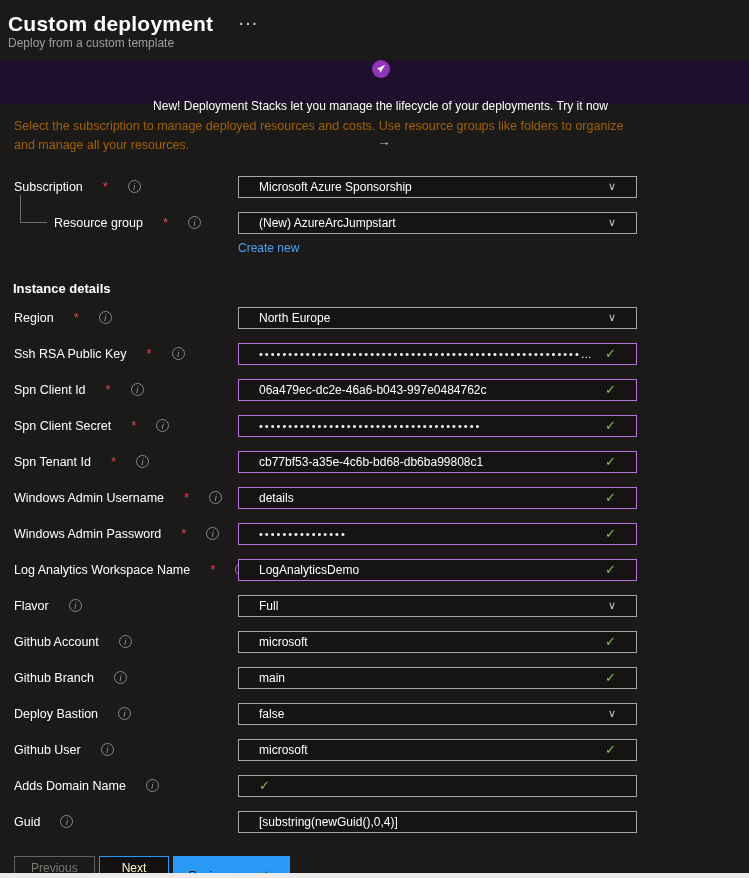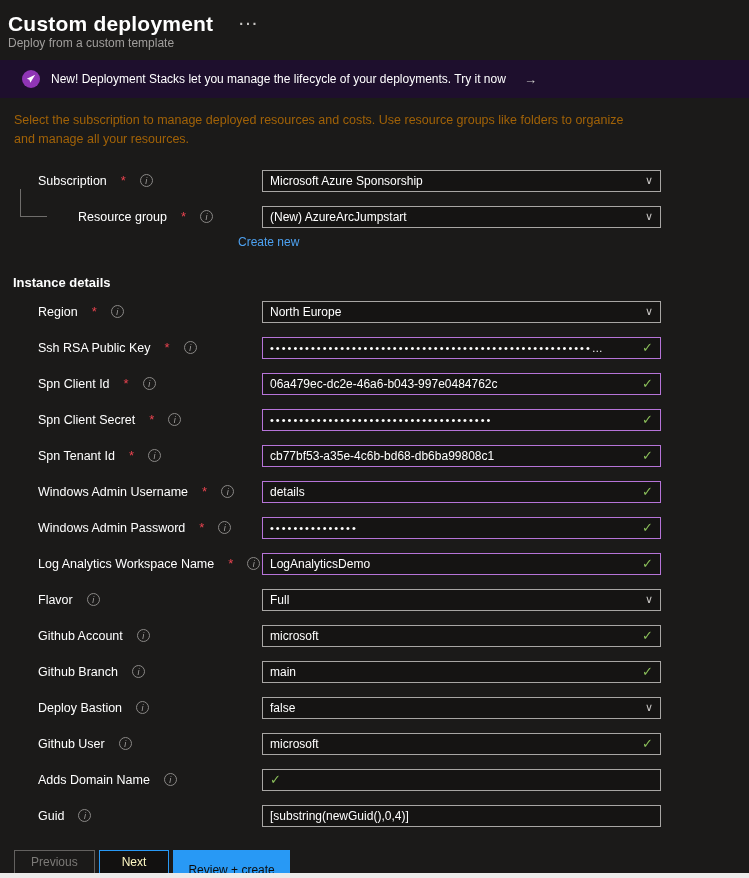--- a/index.html
+++ b/index.html
@@ -11,45 +11,45 @@
     position: relative;
     overflow: hidden;
   }
   .header { padding: 12px 8px 0 8px; }
   .title-row { display: flex; align-items: center; }
   .title { font-size: 21px; font-weight: 700; letter-spacing: .2px; }
   .ellipsis { color: #c8c6c4; font-size: 14px; font-weight: 700; letter-spacing: 2px; margin-left: 26px; cursor: pointer; }
   .subtitle { font-size: 12px; color: #a19f9d; }
 
   .banner {
-    margin-top: 10px; height: 38px; background: #1e0f2d;
-    display: flex; align-items: center; padding: 0 10px 0 22px; gap: 11px; cursor: pointer;
+    margin-top: 10px; height: 44px; background: #1e0f2d;
+    display: flex; align-items: center; padding: 0 10px 0 22px; gap: 21px; cursor: pointer; flex-direction: column;
   }
   .rocket {
     width: 18px; height: 18px; border-radius: 50%; background: #8f35b5;
     display: flex; align-items: center; justify-content: center; flex: none;
   }
   .banner-text { font-size: 12px; color: #ffffff; }
   .banner-arrow { font-size: 13px; color: #d0cecb; margin-left: 7px; }
 
   .intro { margin: 13px 80px 0 14px; font-size: 12.5px; line-height: 1.5; color: #a16207; max-width: 612px; }
 
   .form { margin-top: 14px; }
   .form-row { display: flex; align-items: center; height: 36px; padding-left: 14px; position: relative; }
-  .label-col { width: 224px; display: flex; align-items: center; gap: 14px; flex: none; margin-left: 24px; }
+  .label-col { width: 224px; display: flex; align-items: center; gap: 20px; flex: none; }
   .label-text { font-size: 12.5px; color: #ffffff; white-space: nowrap; }
   .req { color: #e8434f; font-size: 13px; }
   .info {
     width: 13px; height: 13px; border: 1px solid #8a8886; border-radius: 50%;
     color: #a19f9d; font-size: 9px; font-style: italic;
     display: flex; align-items: center; justify-content: center; flex: none; cursor: default;
   }
   .control {
     width: 399px; height: 22px; background: #151413; border: 1px solid #a8a6a4;
-    display: flex; align-items: center; padding: 0 7px; gap: 6px; cursor: pointer;
+    display: flex; align-items: center; padding: 0 20px; gap: 6px; cursor: pointer;
   }
   .control.edited { border-color: #b674d8; }
   .value { flex: 1; font-size: 12px; white-space: nowrap; overflow: hidden; color: #ffffff; }
   .value.dots { font-size: 11px; letter-spacing: 2px; }
   .chevron { color: #c8c6c4; font-size: 11px; flex: none; line-height: 1; }
   .check { color: #8bbf5a; font-size: 13px; flex: none; line-height: 1; }
 
   .rg-label { padding-left: 40px; }
   .connector {
     position: absolute; left: 20px; top: -10px; width: 27px; height: 28px;

